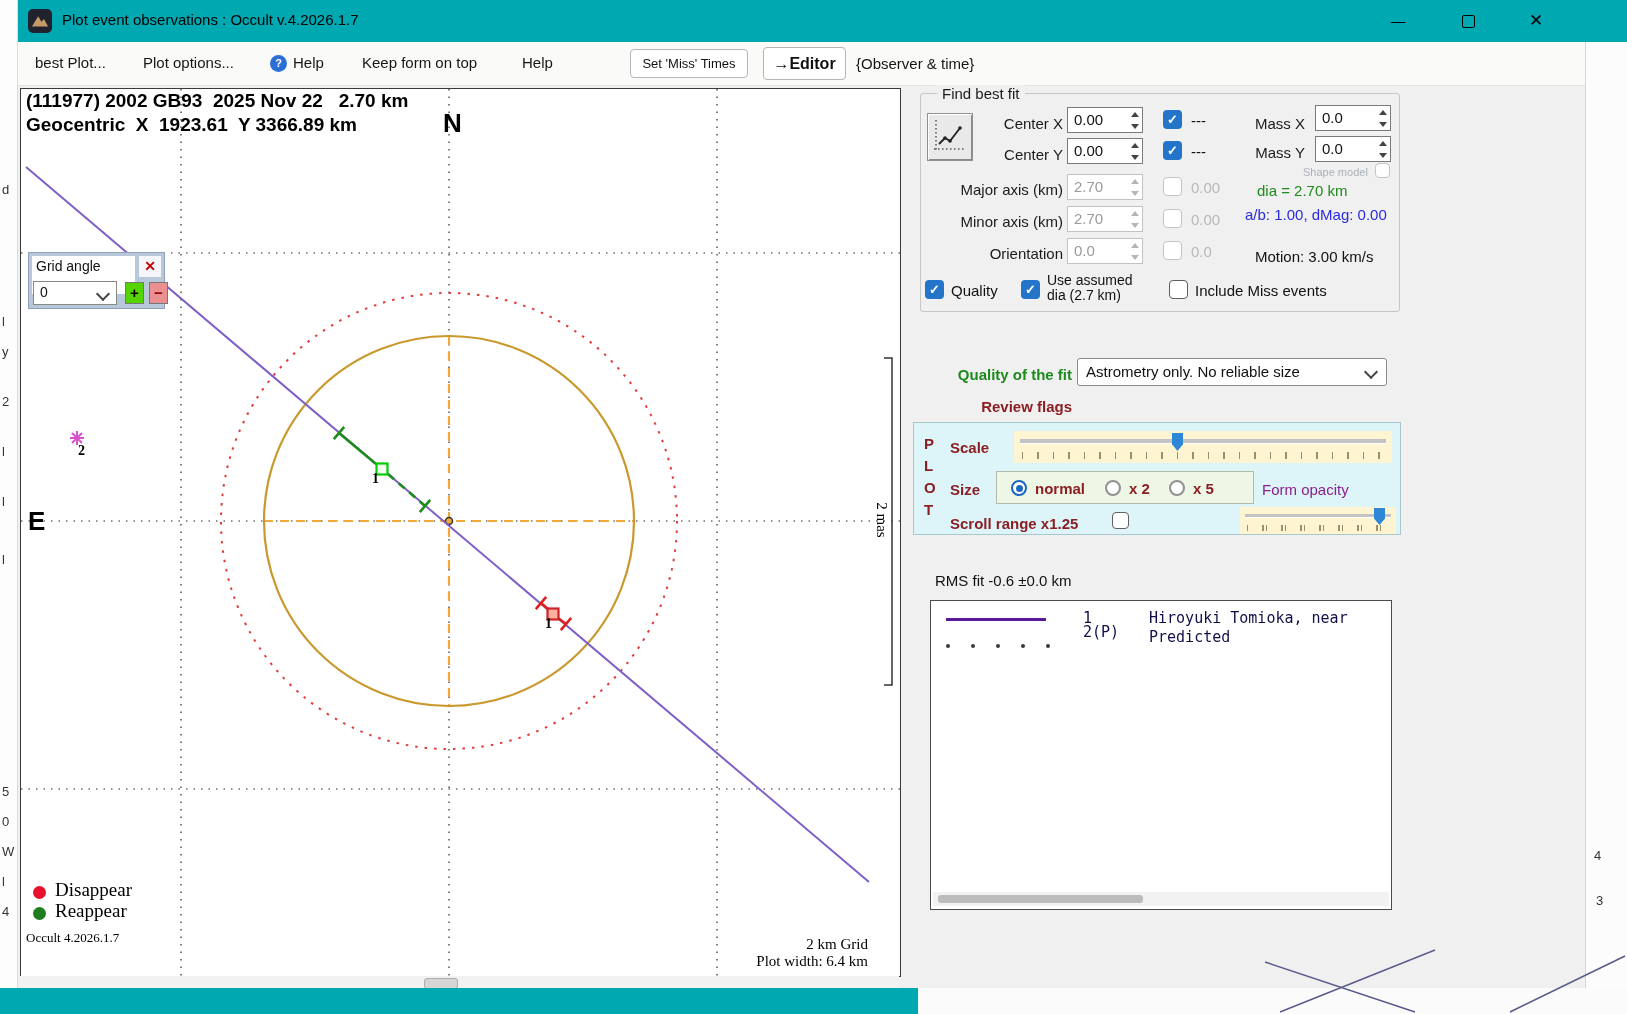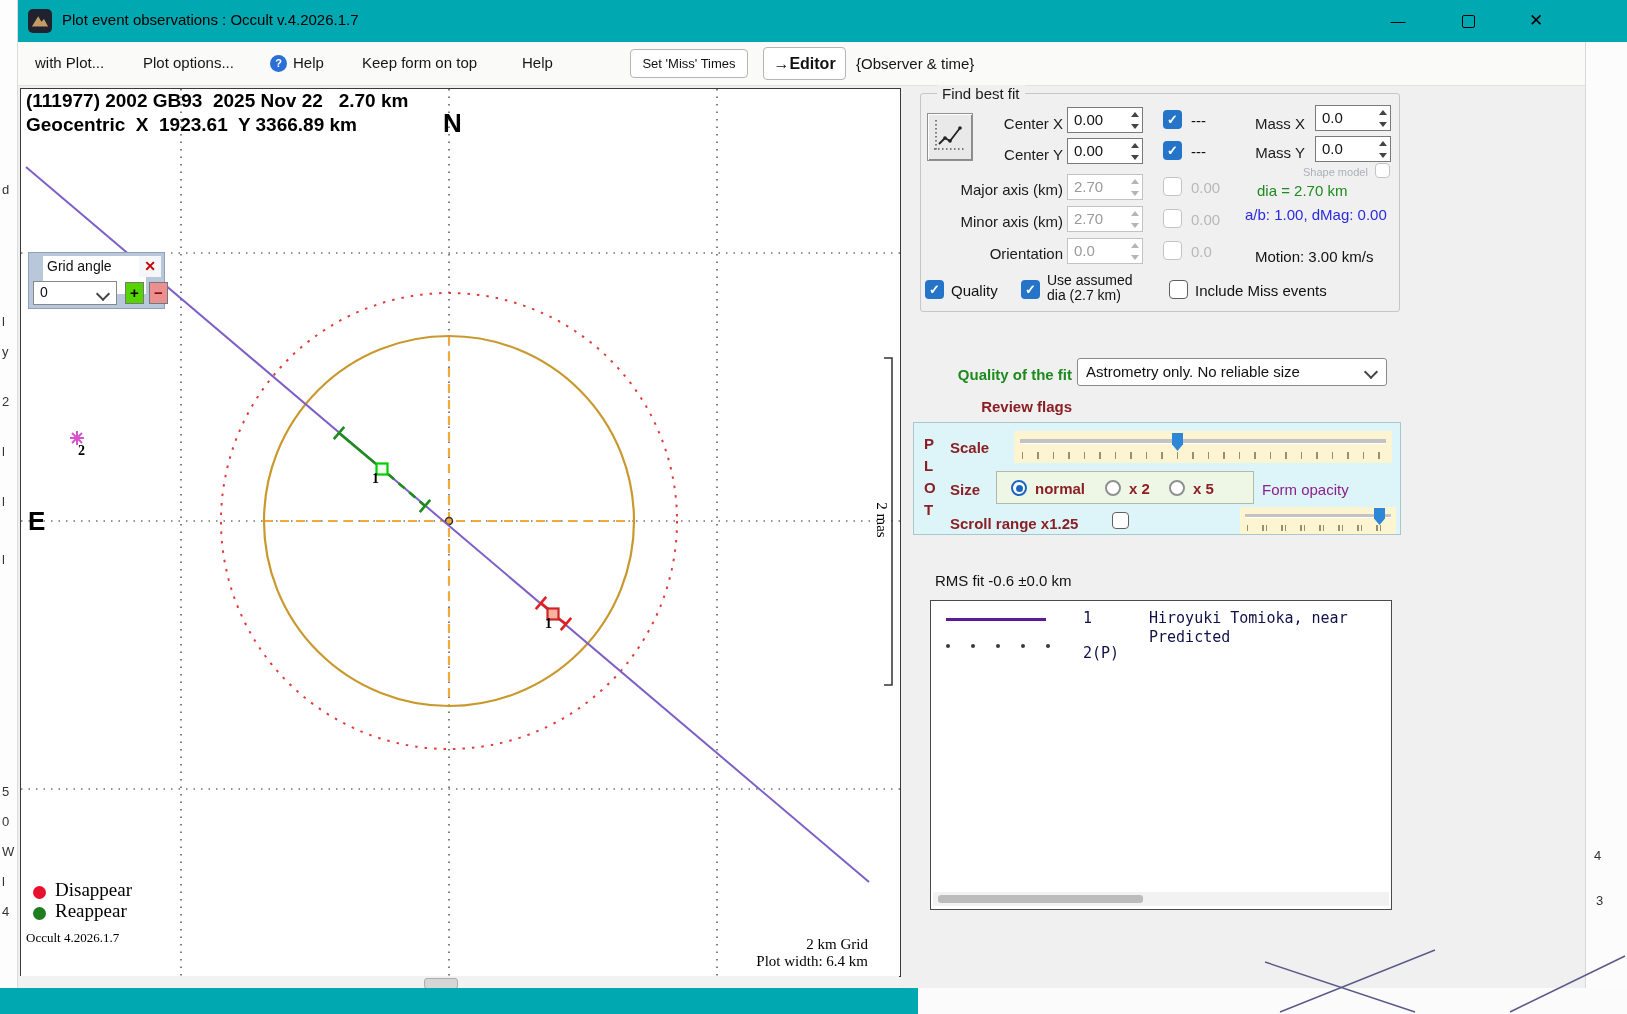--- a/index.html
+++ b/index.html
@@ -25,21 +25,21 @@
   .plot-header{font-weight:bold;font-size:19px;color:#000}
   .dir-label{font-weight:bold;font-size:26px;color:#000}
   .chord-num{font-family:"Liberation Serif",serif;font-weight:bold;font-size:14px;color:#000}
   .legend-dot{width:13px;height:13px;border-radius:50%}
   .legend-text{font-family:"Liberation Serif",serif;font-size:19px;color:#000}
   .foot-text{font-family:"Liberation Serif",serif;font-size:15px;color:#000}
   .mas-label{font-family:"Liberation Serif",serif;font-size:15px;color:#000;
              width:60px;height:16px;text-align:center;transform:rotate(90deg)}
   
   .ga-panel{left:28px;top:252px;width:137px;height:57px;background:#b9c7da;border:1px solid #8fa0b8;box-sizing:border-box}
-  .ga-title{left:14px;top:3px;width:103px;height:38px;background:#fff;font-size:14px;padding:2px 0 0 4px;box-sizing:border-box}
+  .ga-title{left:3px;top:3px;width:103px;height:38px;background:#fff;font-size:14px;padding:2px 0 0 4px;box-sizing:border-box}
   .ga-close{left:110px;top:3px;width:22px;height:21px;background:#f4f6fa;color:#c40000;font-weight:bold;
             text-align:center;line-height:21px;font-size:14px}
   .ga-select{left:4px;top:28px;width:84px;height:24px;background:#fff;border:1px solid #888;box-sizing:border-box;
              font-size:14px;padding:2px 0 0 6px}
   .ga-btn{top:29px;width:19px;height:22px;text-align:center;line-height:20px;font-weight:bold;border:1px solid #777;box-sizing:border-box}
   
   .panel{left:905px;top:85px;width:500px;height:890px}
   .groupbox{border:1px solid #c6c6c6;border-radius:3px}
   .group-label{background:#f0f0f0;padding:0 5px;font-size:15px;color:#1a1a1a}
   .rlabel{font-size:15px;color:#1a1a1a;text-align:right}
@@ -112,21 +112,21 @@
     <div class="abs app-icon">
         <i></i>
       </div>
     <div class="abs title-text">Plot event observations : Occult v.4.2026.1.7</div>
     <div class="abs winbtn" style="left:1360px">—</div>
     <div class="abs winbtn" style="left:1430px"><span class="maxglyph"></span></div>
     <div class="abs winbtn" style="left:1498px;font-size:17px">✕</div>
   </div>
 
   <div class="abs menubar">
-    <div class="abs menu-item" style="left:17px">with Plot...</div>
+    <div class="abs menu-item" style="left:17px">best Plot...</div>
     <div class="abs menu-item" style="left:125px">Plot options...</div>
     <div class="abs help-badge" style="left:252px">?</div>
     <div class="abs menu-item" style="left:275px">Help</div>
     <div class="abs menu-item" style="left:344px">Keep form on top</div>
     <div class="abs menu-item" style="left:504px">Help</div>
     <div class="abs mbtn" style="left:612px;top:7px;width:118px;height:29px;font-size:13px;line-height:27px">Set 'Miss' Times</div>
     <div class="abs mbtn" style="left:745px;top:5px;width:83px;height:33px;font-weight:bold;font-size:16px;line-height:31px">→Editor</div>
     <div class="abs menu-item" style="left:838px;top:13px">{Observer &amp; time}</div>
   </div>
 
@@ -389,21 +389,21 @@
         <div class="abs slider-thumb" style="left:134px;top:1px;height:17px"></div>
       </div>
     </div>
 
     <div class="abs" style="left:30px;top:487px">RMS fit -0.6 ±0.0 km</div>
     <div class="abs listbox" style="left:25px;top:515px;width:462px;height:310px">
       <div class="abs" style="left:15px;top:17px;width:100px;height:3px;background:#5a1a9a"></div>
       <div class="abs list-text" style="left:152px;top:8px">1</div>
       <div class="abs list-text" style="left:218px;top:8px">Hiroyuki Tomioka, near</div>
       <div class="abs dotrow" style="left:15px;top:33px;width:130px"><span></span><span></span><span></span><span></span><span></span></div>
-      <div class="abs list-text" style="left:152px;top:43px">2(P)</div>
+      <div class="abs list-text" style="left:152px;top:22px">2(P)</div>
       <div class="abs list-text" style="left:218px;top:27px">Predicted</div>
       <div class="abs scrolltrack" style="left:2px;right:2px;bottom:3px;height:14px">
         <div class="abs scrollthumb" style="left:5px;top:3px;width:205px;height:8px"></div>
       </div>
     </div>
   </div>
 
   <div class="abs bg-right">
     <div class="frag" style="left:8px;top:806px">4</div>
     <div class="frag" style="left:10px;top:851px">3</div>

